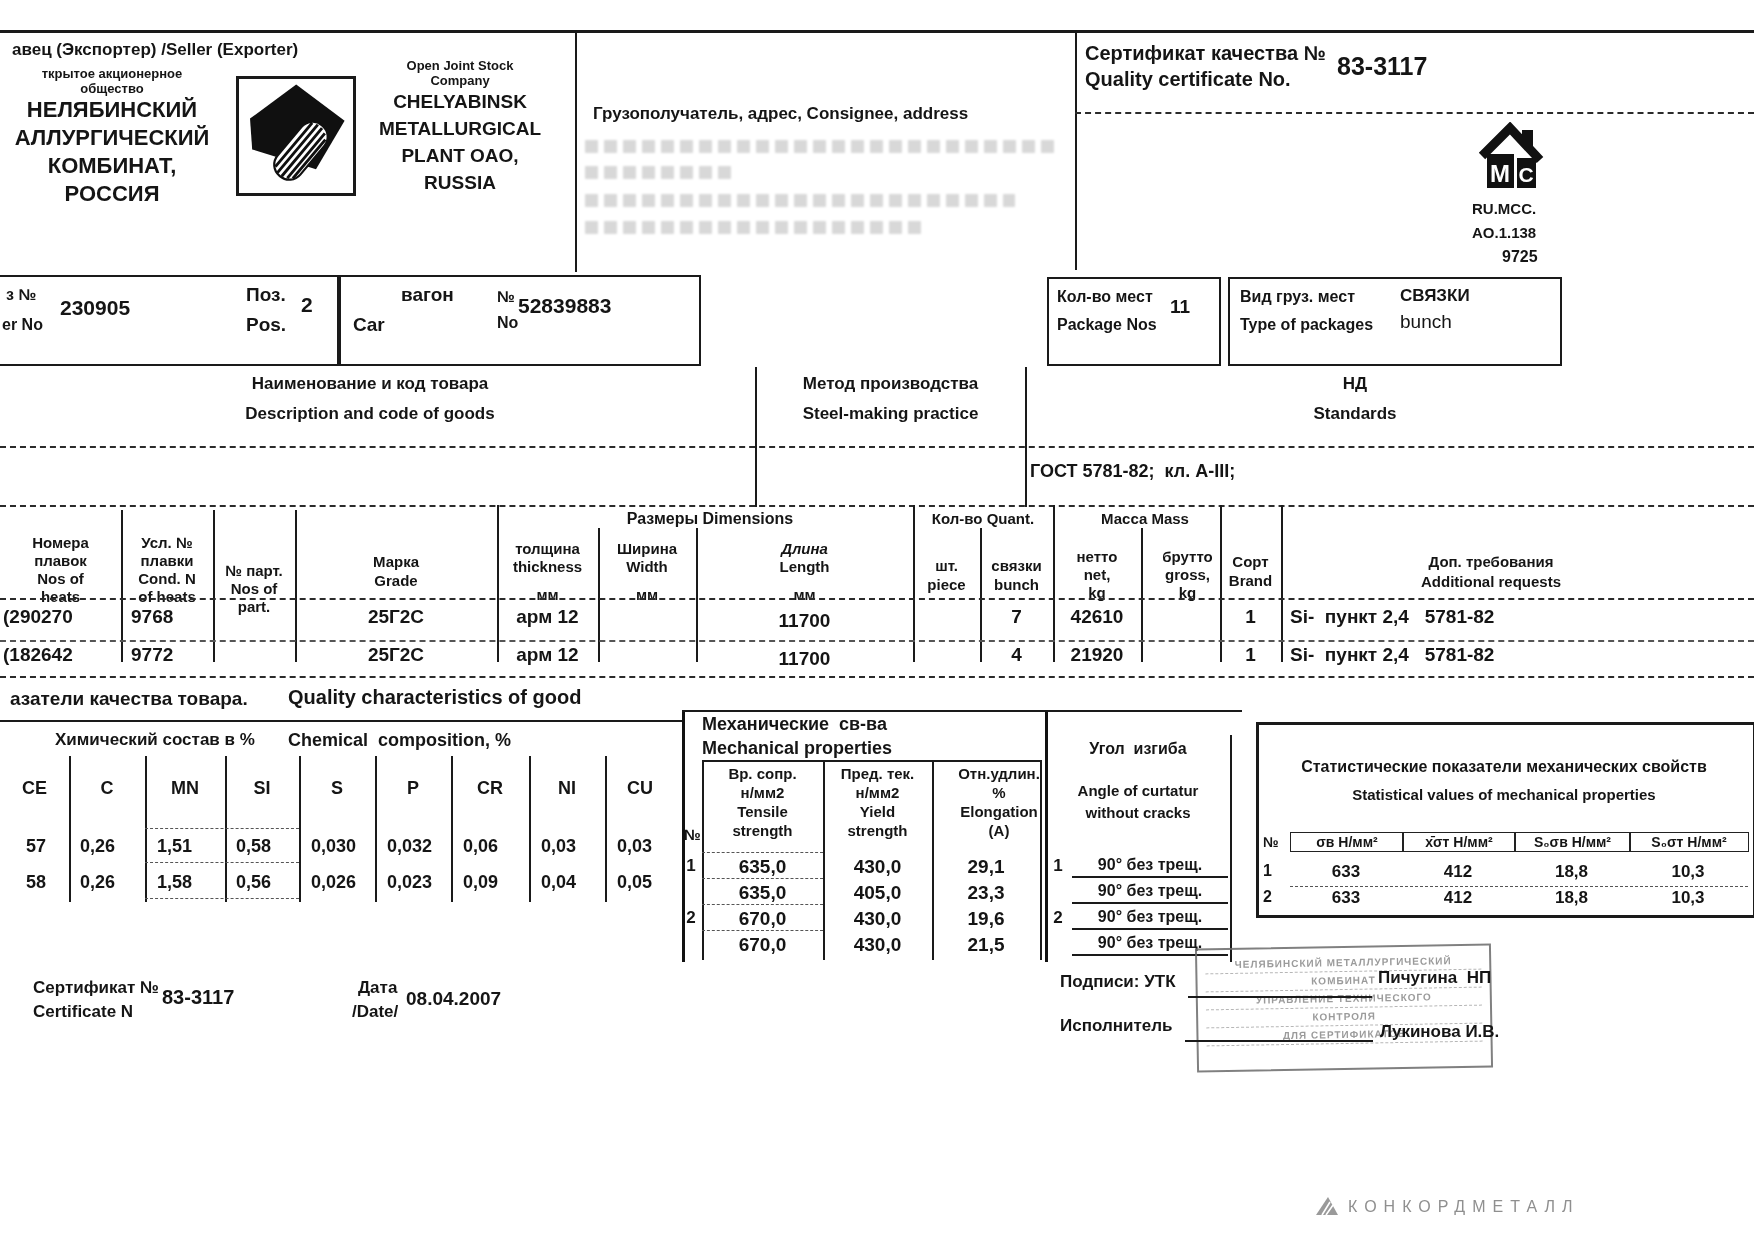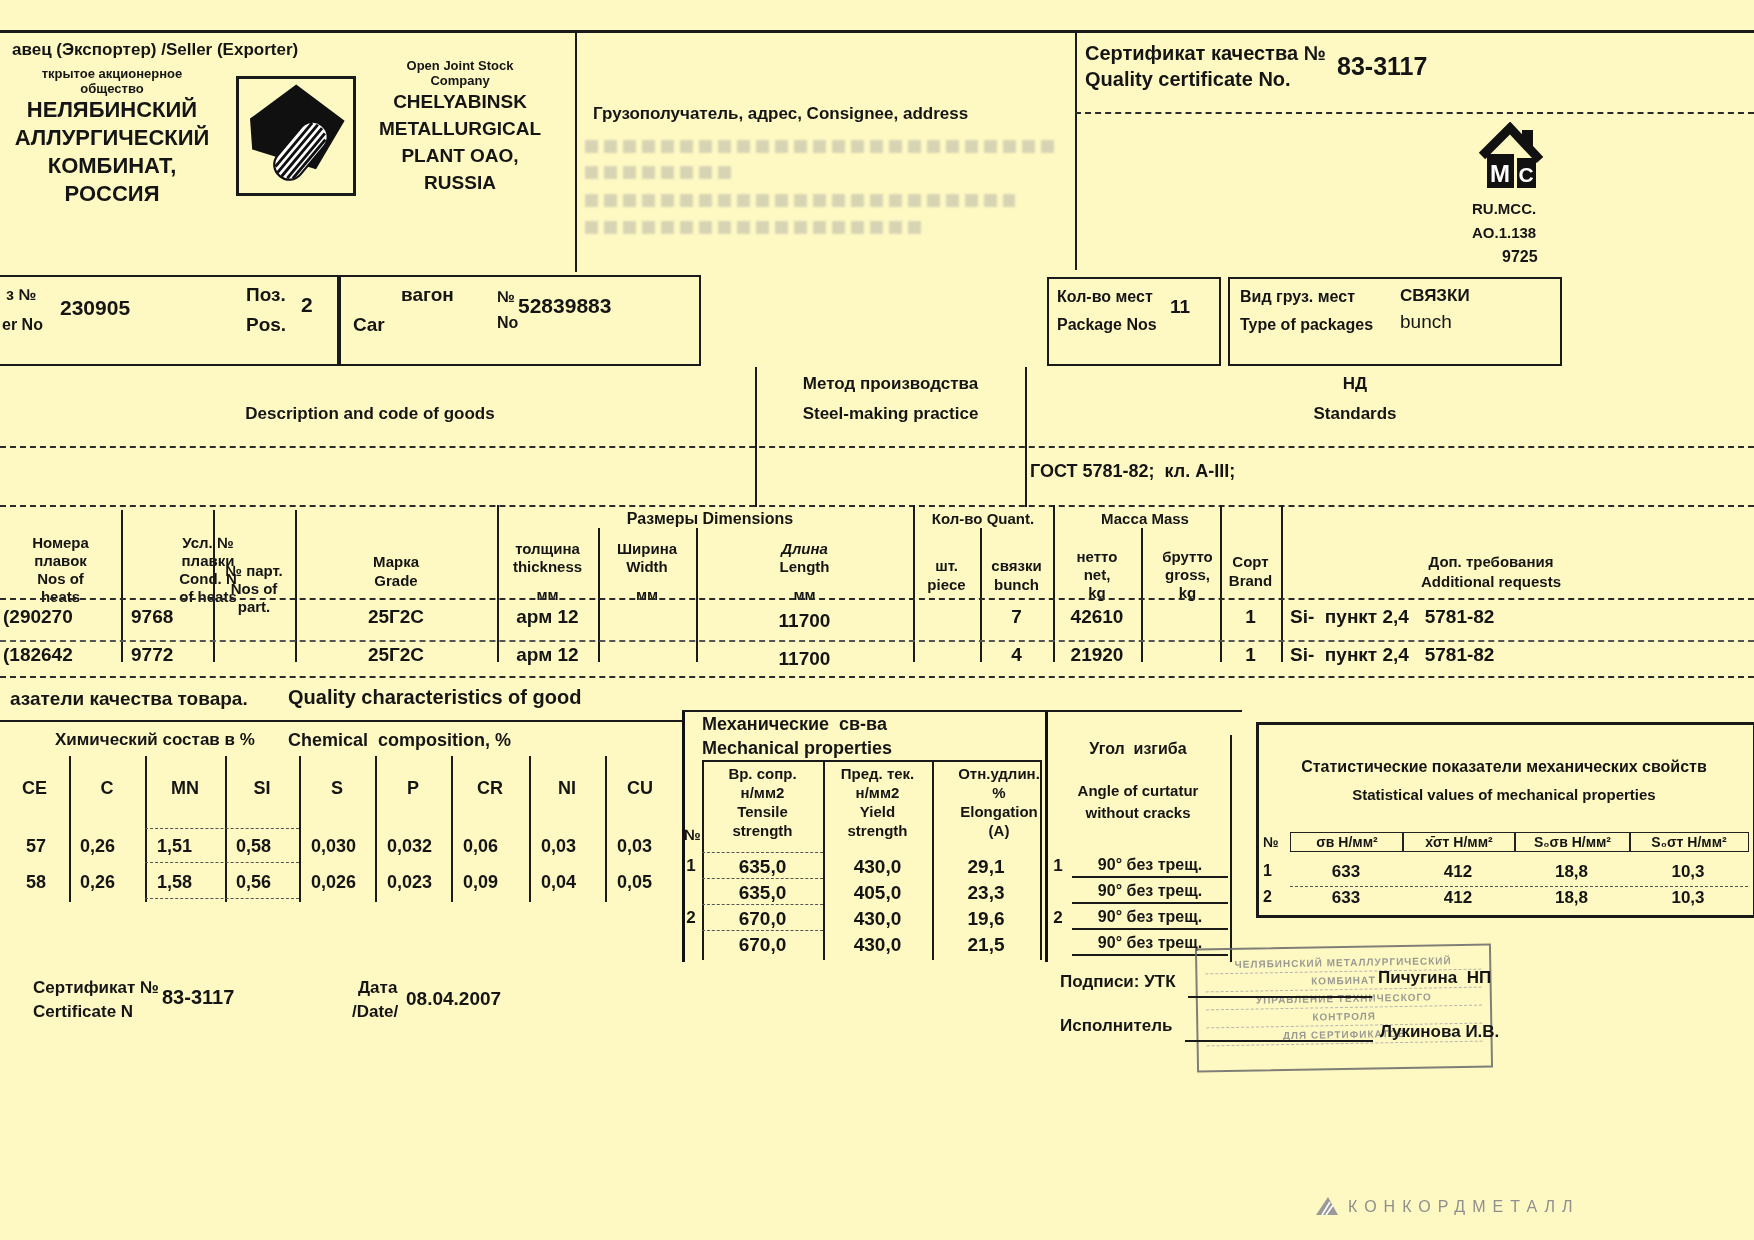--- a/index.html
+++ b/index.html
@@ -1,16 +1,16 @@
 <!DOCTYPE html>
 <html><head>
 <meta charset="utf-8">
 <style>
   html,body{margin:0;padding:0;background:#e8e8e8;}
-  #page{position:relative;width:1754px;height:1240px;background:#fef9c3;overflow:hidden;
+  #page{position:relative;width:1754px;height:1240px;background:#ffffff;overflow:hidden;
         font-family:"Liberation Sans", sans-serif;color:#151515;}
   .t{position:absolute;white-space:pre;color:#151515;line-height:1.15;}
   .b{font-weight:bold;}
   .c{text-align:center;}
   .col{position:absolute;text-align:center;font-weight:bold;}
   .col span{display:block;}
   .hl{position:absolute;height:2px;background:#1a1a1a;}
   .vl{position:absolute;width:2px;background:#1a1a1a;}
   .vl3{position:absolute;width:3px;background:#111;}
   .dash{position:absolute;height:0;border-top:2px dashed #2b2b2b;}
@@ -104,20 +104,21 @@
   <div class="t b" style="left:1057px;top:288px;font-size:16px;">Кол-во мест</div>
   <div class="t b" style="left:1057px;top:316px;font-size:16px;">Package Nos</div>
   <div class="t b" style="left:1170px;top:296px;font-size:19px;">11</div>
 
   <div class="box" style="left:1228px;top:277px;width:330px;height:85px;"></div>
   <div class="t b" style="left:1240px;top:288px;font-size:16px;">Вид груз. мест</div>
   <div class="t b" style="left:1240px;top:316px;font-size:16px;">Type of packages</div>
   <div class="t b" style="left:1400px;top:286px;font-size:17px;">СВЯЗКИ</div>
   <div class="t" style="left:1400px;top:311px;font-size:19px;">bunch</div>
 
+  <div class="t b c" style="left:120px;top:374px;width:500px;font-size:17px;">Наименование и код товара</div>
   <div class="t b c" style="left:120px;top:404px;width:500px;font-size:17px;">Description and code of goods</div>
   <div class="vl" style="left:755px;top:367px;height:140px;"></div>
   <div class="t b c" style="left:768px;top:374px;width:245px;font-size:17px;">Метод производства</div>
   <div class="t b c" style="left:768px;top:404px;width:245px;font-size:17px;">Steel-making practice</div>
   <div class="vl" style="left:1025px;top:367px;height:140px;"></div>
   <div class="t b c" style="left:1200px;top:374px;width:310px;font-size:17px;">НД</div>
   <div class="t b c" style="left:1200px;top:404px;width:310px;font-size:17px;">Standards</div>
   <div class="dash" style="left:0;top:446px;width:1754px;"></div>
 
   <div class="t b" style="left:1030px;top:461px;font-size:18px;">ГОСТ 5781-82;  кл. A-III;</div>
@@ -126,21 +127,21 @@
   <div class="t b c" style="left:507px;top:510px;width:406px;font-size:16px;">Размеры Dimensions</div>
   <div class="t b c" style="left:913px;top:510px;width:140px;font-size:15px;">Кол-во Quant.</div>
   <div class="t b c" style="left:1070px;top:510px;width:150px;font-size:15px;">Масса Mass</div>
 
   <div class="col" style="left:0;top:534px;width:121px;font-size:15px;line-height:18px;">
     <span>Номера</span>
     <span>плавок</span>
     <span>Nos of</span>
     <span>heats</span>
   </div>
-  <div class="col" style="left:121px;top:534px;width:92px;font-size:15px;line-height:18px;padding-left:41px;">
+  <div class="col" style="left:121px;top:534px;width:92px;font-size:15px;line-height:18px;">
     <span>Усл. №</span>
     <span>плавки</span>
     <span>Cond. N</span>
     <span>of heats</span>
   </div>
   <div class="col" style="left:213px;top:562px;width:82px;font-size:15px;line-height:18px;">
     <span>№ парт.</span>
     <span>Nos of</span>
     <span>part.</span>
   </div>

